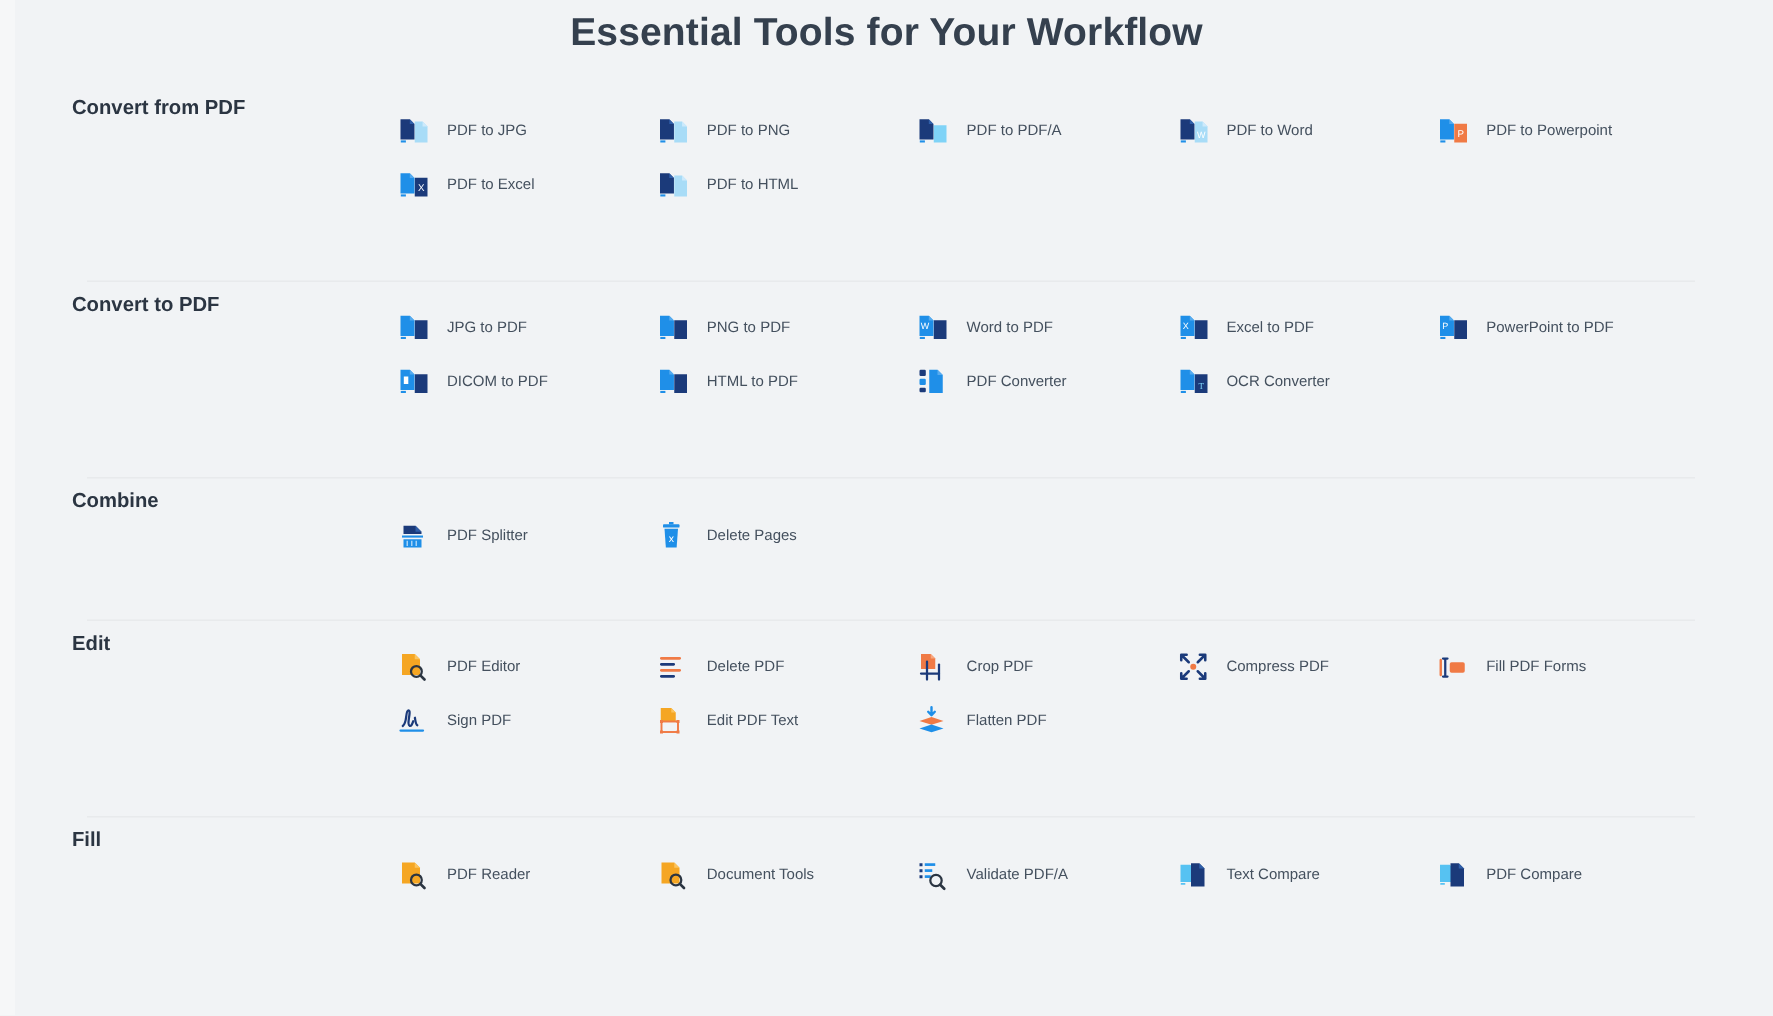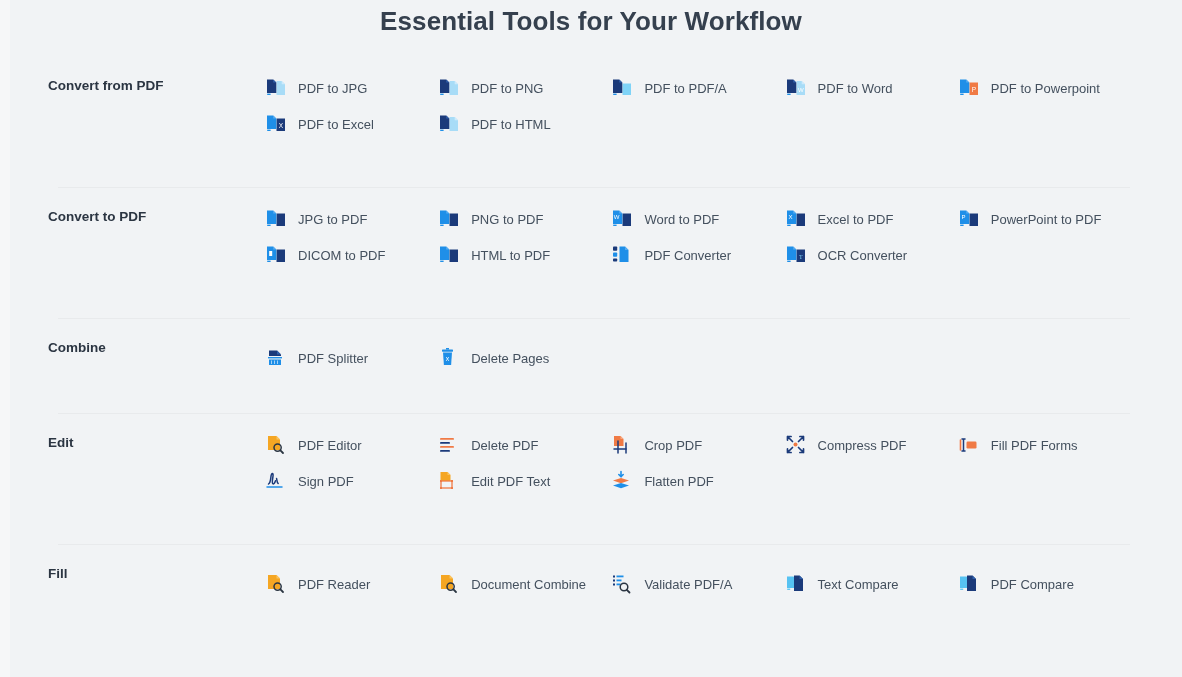--- a/index.html
+++ b/index.html
@@ -56,21 +56,20 @@
     background: #e8eaec;
   }
 
   .section-label {
     width: 216px;
     flex: 0 0 216px;
     font-size: 13.5px;
     font-weight: bold;
     color: #2b3542;
     padding-top: 8px;
-    margin-top: 14px;
   }
 
   .section-grid {
     flex: 1;
     display: grid;
     grid-template-columns: repeat(5, 1fr);
     grid-auto-rows: 36px;
     column-gap: 0px;
     row-gap: 0px;
     align-items: center;
@@ -99,21 +98,21 @@
   }
 
   .tool-icon {
     width: 24px;
     height: 24px;
     flex: 0 0 24px;
     display: block;
   }
 
   .tool-label {
-    font-size: 13px;
+    font-size: 10px;
     color: #44505e;
     white-space: nowrap;
     line-height: 1;
   }
 
   svg { display: block; overflow: visible; }
 </style>
 </head>
 <body>
 
@@ -499,21 +498,21 @@
 
       <div class="tool">
         <span class="tool-icon">
           <svg viewBox="0 0 24 24" width="24" height="24">
             <path d="M4 3h8.5l3.5 3.5V17H4z" fill="#f5a623"></path>
             <path d="M12.5 3v3.5H16z" fill="#fcc45e"></path>
             <circle cx="13.6" cy="14.6" r="3.6" fill="none" stroke="#2b3542" stroke-width="1.5"></circle>
             <line x1="16.4" y1="17.4" x2="19" y2="20" stroke="#2b3542" stroke-width="1.8" stroke-linecap="round"></line>
           </svg>
         </span>
-        <span class="tool-label">Document Combine</span>
+        <span class="tool-label">Document Tools</span>
       </div>
 
       <div class="tool">
         <span class="tool-icon">
           <svg viewBox="0 0 24 24" width="24" height="24">
             <rect x="3" y="3.5" width="2" height="2" fill="#1b3a7a"></rect>
             <rect x="6.5" y="3.5" width="7" height="1.8" fill="#1f8fe8"></rect>
             <rect x="3" y="7.5" width="2" height="2" fill="#1b3a7a"></rect>
             <rect x="6.5" y="7.5" width="5" height="1.8" fill="#1f8fe8"></rect>
             <rect x="3" y="11.5" width="2" height="2" fill="#1b3a7a"></rect>

